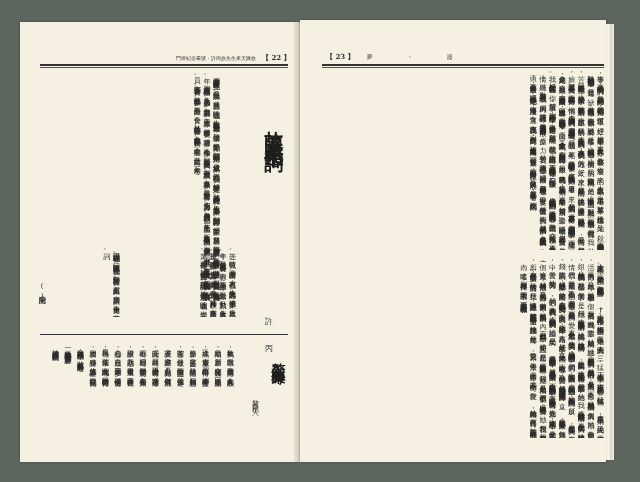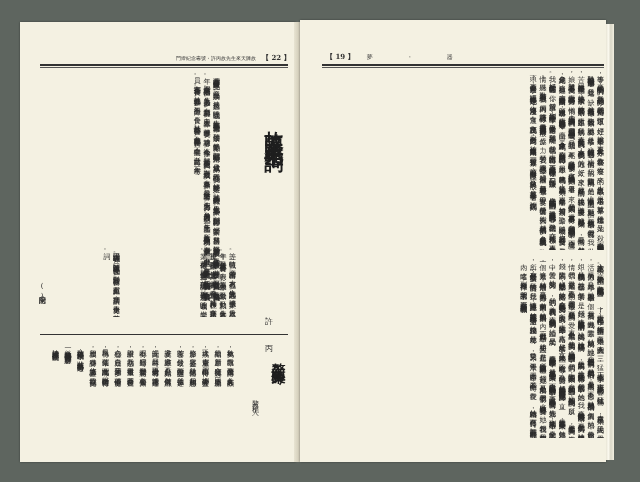--- a/index.html
+++ b/index.html
@@ -83,21 +83,21 @@
     <span>秋涼蕭蕭悄冷水朝，狀若悠悠西勢路過</span><br>
     <span>一絲色女跪移時不見閑靜古聯宗解思。</span><br>
     <span>於清水櫟林相影裡緩稿</span>
   </div>
 </div>
 
 <div class="gutter"></div>
 
 <div class="page" id="right-page">
   <div class="header" style="left:26px; top:32px;">
-    <span style="font-size:7px; font-weight:bold;">【 19 】</span>
+    <span style="font-size:7px; font-weight:bold;">【 23 】</span>
     <span style="font-size:6px; letter-spacing:14px; margin-left:6px;">夢　・　器</span>
   </div>
   <div class="rule" style="left:22px; right:2px; top:44px;"></div>
 
   <div class="vcol" style="left:24px; top:50px; width:280px; height:180px;">
     <span>等事，要求她的份文明的，為我是該的紹介。我們素不知情，何以這下</span>
     <span>煙好，接近都是事，不是至二人要在外，你為甚麼，你沒有</span>
     <span>來的，人生之所以然，是為了追求，就算不要，是她這樣，她又</span>
     <span>殺，而爾都是暗處到不正當的，她恐怕不能聽她的命運了。我是這</span>
     <span>缺，雖然有是我的命，賭去我的素，請她不要，是這樣子</span>

